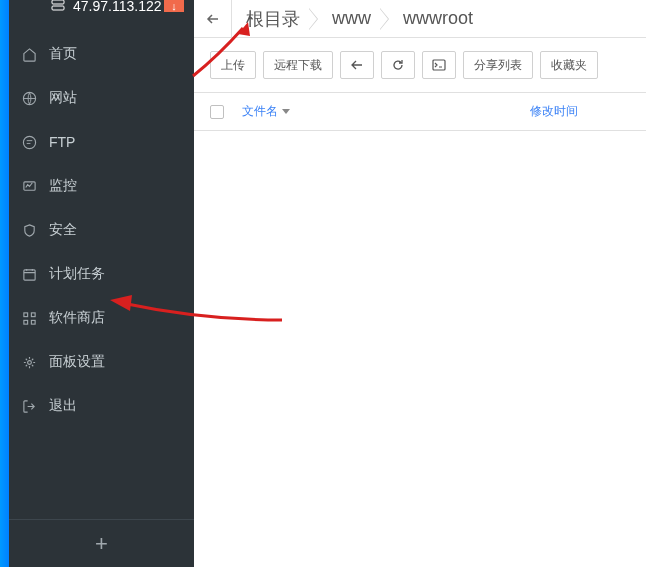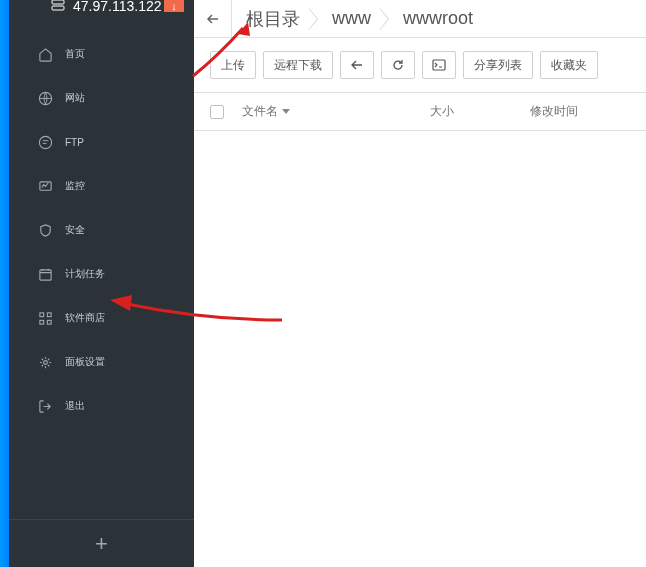--- a/index.html
+++ b/index.html
@@ -4,37 +4,37 @@
   <style>
     * { margin: 0; padding: 0; box-sizing: border-box; font-family: "Microsoft YaHei", Arial, sans-serif; }
     body { width: 646px; height: 567px; overflow: hidden; display: flex; background: #fff; }
     .left-edge { width: 9px; height: 100%; background: linear-gradient(to right, #0099ff, #0080ff); position: relative; }
     .sidebar { width: 185px; background: #2c3338; height: 100%; display: flex; flex-direction: column; position: relative; }
     .ip-header { height: 12px; background: #2c3338; color: #fff; font-size: 14px; display: flex; align-items: center; padding-left: 14px; overflow: hidden; margin-left: 28px; }
     .ip-header .icon { margin-right: 8px; }
     .ip-header .ip-text { flex: 1; white-space: nowrap; }
     .badge-orange { background: #f16a4b; color: #fff; width: 20px; height: 18px; border-radius: 3px; display: flex; align-items: center; justify-content: center; font-size: 11px; margin-right: 10px; }
     .nav { flex: 1; padding-top: 20px; }
-    .nav-item { height: 44px; display: flex; align-items: center; padding-left: 28px; color: #c7cfd3; font-size: 10px; cursor: pointer; }
+    .nav-item { height: 44px; display: flex; align-items: center; padding-left: 12px; color: #c7cfd3; font-size: 14px; cursor: pointer; }
     .nav-item.active { background: #1b2125; color: #fff; }
     .nav-item .icon-wrap { width: 16px; height: 16px; margin-right: 12px; display: flex; align-items: center; justify-content: center; }
     .nav-item svg { stroke: #a0a8ad; fill: none; }
     .nav-item.active svg { stroke: #fff; }
     .add-btn { height: 48px; display: flex; align-items: center; justify-content: center; color: #a0a8ad; font-size: 22px; border-top: 1px solid #3d464d; cursor: pointer; }
     .main { flex: 1; background: #fff; display: flex; flex-direction: column; }
     .breadcrumb { display: flex; align-items: center; border-bottom: 1px solid #e0e0e0; height: 38px; }
     .bc-back { width: 38px; height: 38px; display: flex; align-items: center; justify-content: center; border-right: 1px solid #e0e0e0; cursor: pointer; }
     .bc-seg { position: relative; padding: 0 18px 0 14px; height: 38px; display: flex; align-items: center; font-size: 18px; color: #555; cursor: pointer; }
     .bc-seg::after { content: ''; position: absolute; right: 0; top: 50%; transform: translateY(-50%); width: 0; height: 0; border-top: 11px solid transparent; border-bottom: 11px solid transparent; border-left: 9px solid #d0d0d0; }
     .bc-seg::before { content: ''; position: absolute; right: 1px; top: 50%; transform: translateY(-50%); width: 0; height: 0; border-top: 10px solid transparent; border-bottom: 10px solid transparent; border-left: 8px solid #fff; z-index: 1; }
     .bc-seg:last-child::after, .bc-seg:last-child::before { display: none; }
     .toolbar { display: flex; align-items: center; gap: 7px; padding: 13px 16px 13px 16px; border-bottom: 1px solid #e0e0e0; }
     .btn { height: 28px; border: 1px solid #d0d0d0; background: #fff; border-radius: 2px; font-size: 12px; color: #555; padding: 0 10px; display: flex; align-items: center; cursor: pointer; white-space: nowrap; }
     .btn.icon-only { width: 34px; padding: 0; justify-content: center; }
-    .table-head { display: flex; align-items: center; padding: 10px 16px; border-bottom: 1px solid #e0e0e0; font-size: 12px; color: #737373; }
+    .table-head { display: flex; align-items: center; padding: 10px 16px; border-bottom: 1px solid #e0e0e0; font-size: 12px; color: #3b82f6; }
     .chk { width: 14px; height: 14px; border: 1px solid #c0c0c0; border-radius: 2px; margin-right: 18px; cursor: pointer; }
     .th-name { flex: 1; display: flex; align-items: center; gap: 4px; }
     .th-size { width: 100px; }
     .th-time { width: 100px; }
     .sort-tri { width: 0; height: 0; border-left: 4px solid transparent; border-right: 4px solid transparent; border-top: 5px solid #888; }
     .arrow { position: absolute; pointer-events: none; z-index: 50; }
     .arrow-line-1 { position: absolute; width: 70px; height: 64px; left: 188px; top: 16px; }
     .arrow-line-2 { position: absolute; width: 190px; height: 30px; left: 102px; top: 295px; transform: scaleY(-1); }
     .red-arrow path { stroke: #d8201f; stroke-width: 3; fill: none; }
     .red-arrow polygon { fill: #d8201f; }
@@ -173,21 +173,20 @@
       </button>
     <button class="btn">分享列表</button>
     <button class="btn">收藏夹</button>
   </div>
   <div class="table-head">
     <div class="chk"></div>
     <div class="th-name">
       <span>文件名</span>
       <span class="sort-tri"></span>
     </div>
-    <div class="th-size">大小</div>
     <div class="th-time">修改时间</div>
   </div>
   <div class="content-area"></div>
 </div>
 
 <svg class="arrow arrow-line-1 red-arrow" viewBox="0 0 70 64">
   <path d="M5 60 Q 30 40 55 12"></path>
   <polygon points="50,18 60,6 62,20"></polygon>
 </svg>
 <svg class="arrow arrow-line-2 red-arrow" viewBox="0 0 190 30" preserveAspectRatio="none">

